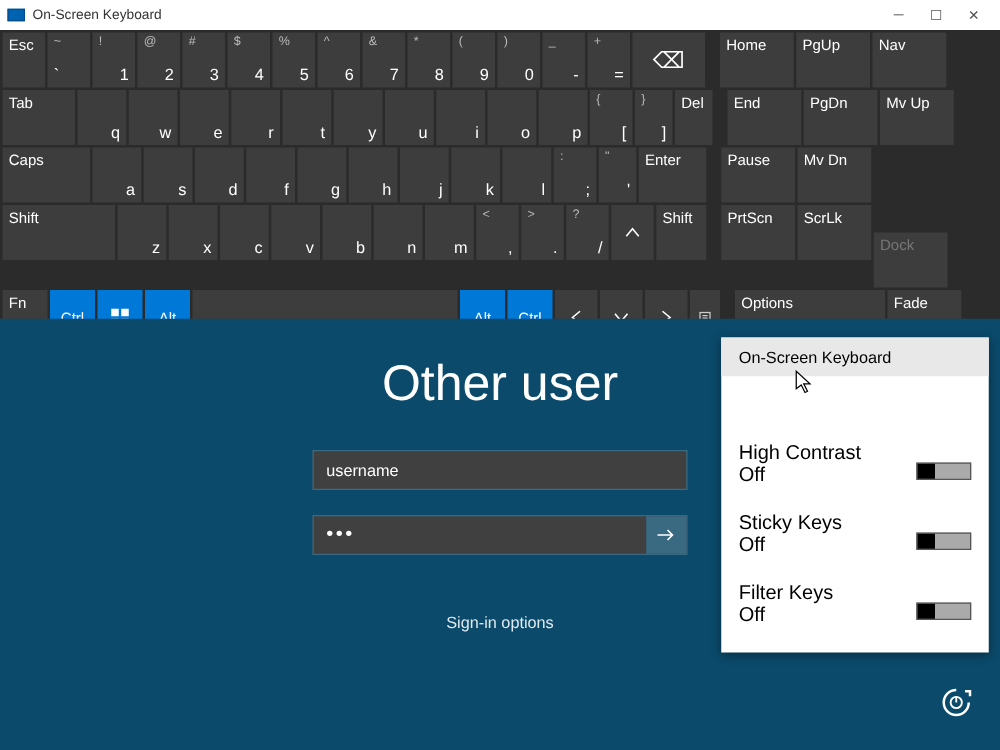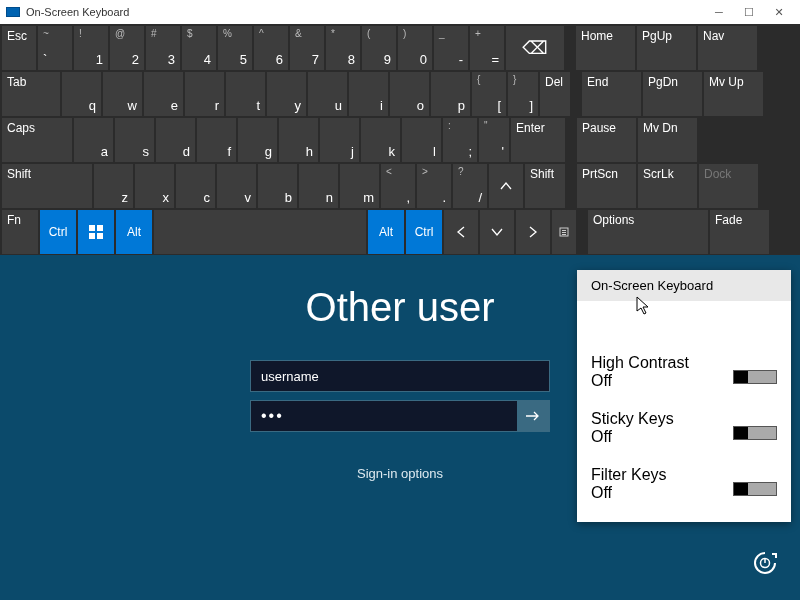--- a/index.html
+++ b/index.html
@@ -5,27 +5,27 @@
   * { box-sizing: border-box; margin: 0; padding: 0; font-family: "Segoe UI", sans-serif; }
   body { width: 800px; height: 600px; overflow: hidden; background: #0b4a6b; position: relative; }
   .titlebar { height: 24px; background: #fff; display: flex; align-items: center; padding: 0 6px; font-size: 11px; color: #333; }
   .titlebar .icon { width: 14px; height: 10px; background: #0063b1; margin-right: 6px; border: 1px solid #004c8c; }
   .titlebar .spacer { flex: 1; }
   .winbtn { width: 30px; height: 20px; display: flex; align-items: center; justify-content: center; color: #555; }
   .keyboard { background: #2b2b2b; padding: 2px; }
   .kbrow { display: flex; gap: 2px; margin-bottom: 2px; }
   .key { background: #3d3d3d; color: #fff; height: 44px; display: flex; align-items: flex-end; justify-content: flex-start; padding: 3px 5px; font-size: 13px; position: relative; flex-shrink: 0; }
   .key.func { align-items: flex-start; font-size: 12px; }
-  .key.dim { color: #777; }
+  .key.dim { color: #777; margin-top: 22px; }
   .key.blue { background: #0078d7; }
   .key .sub { position: absolute; top: 2px; left: 5px; font-size: 10px; color: #bbb; }
   .key.center { align-items: center; justify-content: center; }
   .login { position: absolute; top: 255px; left: 0; right: 0; bottom: 0; background: #0b4a6b; display: flex; flex-direction: column; align-items: center; color: #fff; }
   .login h1 { font-weight: 300; font-size: 40px; margin-top: 30px; margin-bottom: 30px; }
-  .field { width: 300px; height: 32px; background: #0f172a; border: 1px solid #3a6a82; color: #fff; padding: 0 10px; font-size: 13px; margin-bottom: 8px; display: flex; align-items: center; }
+  .field { width: 300px; height: 32px; background: #404040; border: 1px solid #3a6a82; color: #fff; padding: 0 10px; font-size: 13px; margin-bottom: 20px; display: flex; align-items: center; }
   .field.pwwrap { padding: 0; }
   .pwwrap input { flex: 1; background: transparent; border: none; color: #fff; padding: 0 10px; height: 100%; font-size: 16px; letter-spacing: 2px; }
   .submit { width: 32px; height: 30px; background: #3a6a82; display: flex; align-items: center; justify-content: center; color: #fff; }
   .signin-opts { margin-top: 26px; font-size: 13px; color: #dfeaf0; }
   .ease-panel { position: absolute; top: 270px; right: 9px; width: 214px; background: #fff; color: #000; padding-bottom: 18px; box-shadow: 0 2px 8px rgba(0,0,0,.4); }
   .ease-item { padding: 8px 14px; font-size: 13px; }
   .ease-item.hl { background: #e8e8e8; }
   .toggle { position: absolute; right: 14px; width: 44px; height: 14px; background: #aaa; border: 1px solid #555; }
   .toggle .knob { width: 14px; height: 12px; background: #000; }
   .ease-block { position: relative; padding: 6px 14px 2px; margin-top: 47px; }

